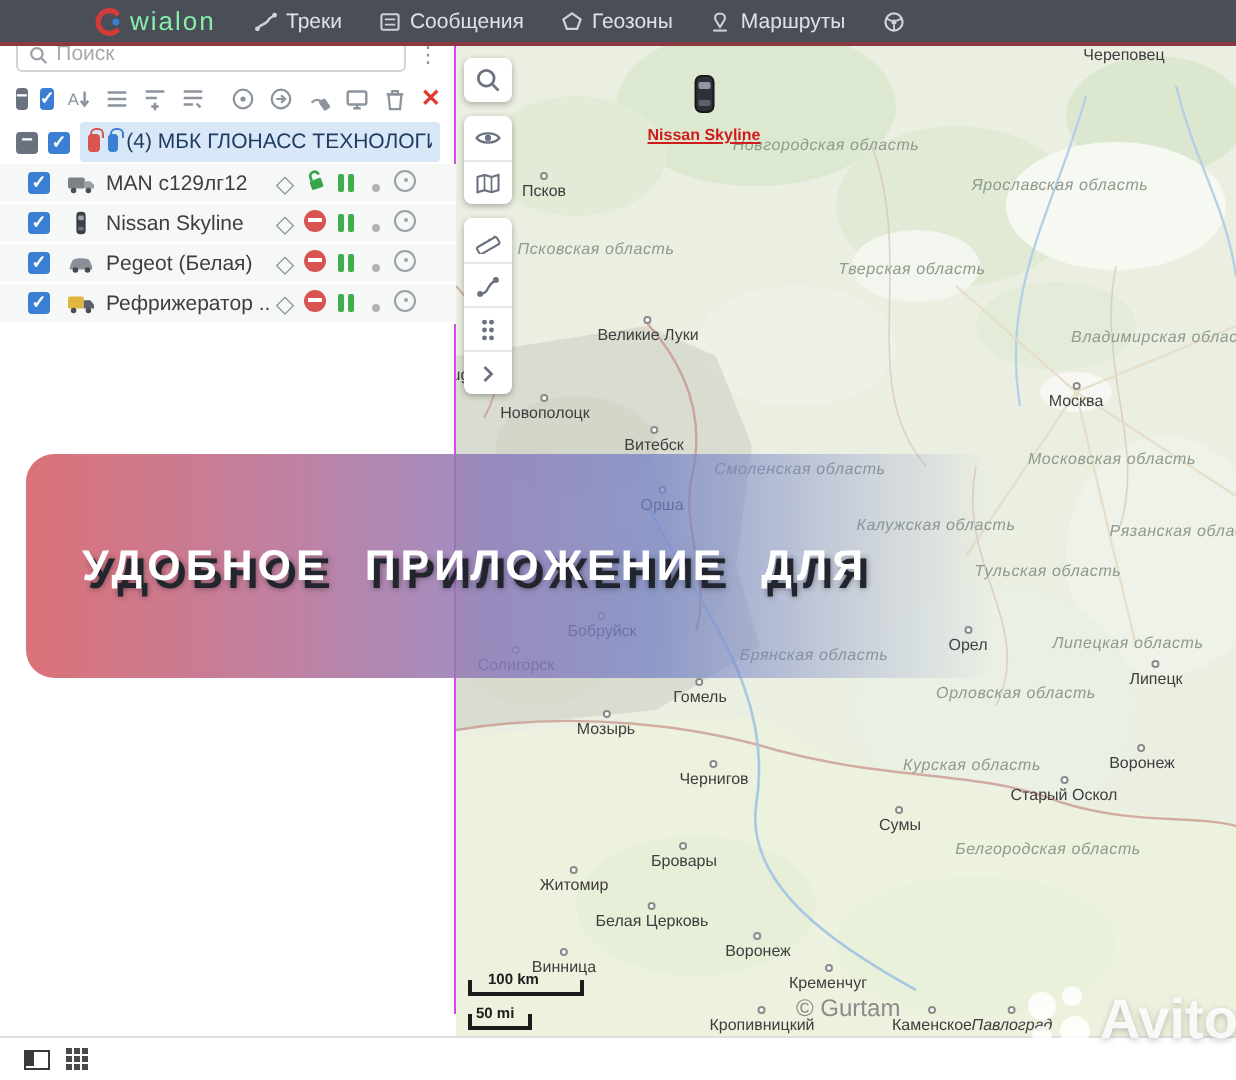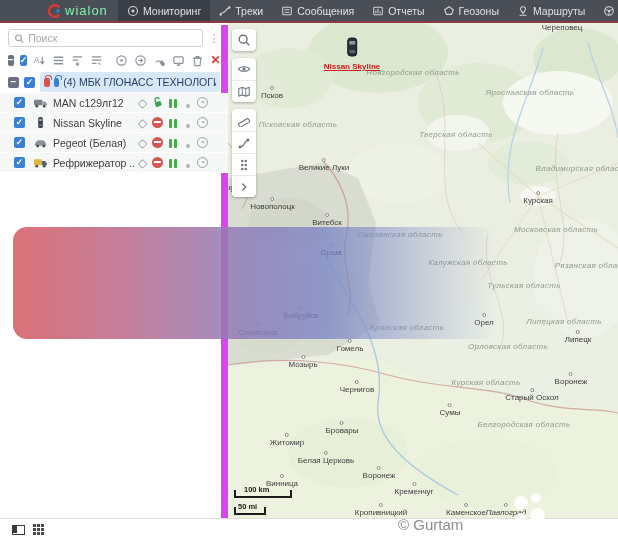--- a/index.html
+++ b/index.html
@@ -12,22 +12,22 @@
     display:flex; align-items:stretch; white-space:nowrap; overflow:hidden; z-index:40; }
   .logo { display:flex; align-items:center; gap:4px; padding-left:47px; width:118px; flex:0 0 auto; }
   .logo-text { color:#86efac; font-size:13px; letter-spacing:1px; }
   .nav-item { display:flex; align-items:center; gap:4px; padding:0 9px; color:#dfe1e4;
     font-size:10.5px; cursor:default; flex:0 0 auto; }
   .nav-item.active { background:#3a3e47; }
   .nicon { display:inline-flex; width:12px; height:12px; }
   .nicon svg { width:12px; height:12px; }
 
   
-  .sidebar { position:absolute; left:0; top:25px; width:228px; height:493px;
-    background:#fff; border-right:7px solid #d946ef; z-index:10;text-decoration:underline; }
+  .sidebar { position:absolute; left:0; top:14px; width:228px; height:493px;
+    background:#fff; border-right:1px solid #d946ef; z-index:10;text-decoration:underline; }
   .searchrow { position:absolute; left:8px; top:4px; width:212px; height:18px; display:flex; align-items:center; }
   .searchbox { flex:1; height:18px; border:1px solid #d2d2d2; border-radius:3px; background:#fff;
     display:flex; align-items:center; padding:0 5px; gap:4px; }
   .searchbox input { border:none; outline:none; width:100%; font-size:10.5px; color:#444;
     font-family:"Liberation Sans",sans-serif; background:transparent; }
   .searchbox input::placeholder { color:#a9a9a9; }
   .dots3 { width:12px; text-align:center; color:#8d939b; font-size:11px; margin-left:5px; letter-spacing:0; }
 
   .tools { position:absolute; left:0; top:26px; width:228px; height:18px;
     display:flex; align-items:center; padding:0 8px; gap:6px; }
@@ -104,77 +104,59 @@
     line-height:33px; text-shadow:3px 4px 0 #23252e, 3px 4px 3px rgba(0,0,0,.45); }
 
   
   .bottombar { position:absolute; left:0; top:518px; width:618px; height:22px; background:#fff;
     border-top:1px solid #dedede; z-index:30; }
   .bb-icon1 { position:absolute; left:12px; top:6px; width:13px; height:10px; border:1.6px solid #3a3a3a; }
   .bb-icon1:before { content:""; position:absolute; left:0; top:0; width:4px; height:7px; background:#3a3a3a; }
   .bb-grid { position:absolute; left:33px; top:5px; width:12px; height:12px;
     display:grid; grid-template-columns:repeat(3,3px); grid-template-rows:repeat(3,3px); gap:1px; }
   .bb-grid i { background:#4a4a4a; }
-  .attribution { position:absolute; left:398px; top:516px; font-size:15px; color:#8c8c8c; z-index:31; }
+  .attribution { position:absolute; left:398px; top:497px; font-size:12px; color:#8c8c8c; z-index:31; }
 
   
   .watermark { position:absolute; left:512px; top:492px; z-index:60; display:flex; align-items:center;
     color:rgba(255,255,255,.88); text-shadow:0 1px 3px rgba(80,80,80,.35); }
   .wm-flower { position:relative; width:36px; height:36px; margin-right:2px; }
   .wm-flower i { position:absolute; border-radius:50%; background:rgba(255,255,255,.85); }
   .wm-text { font-size:28px; font-weight:bold; letter-spacing:0; }
 </style>
 </head>
 <body>
 
 <div class="topbar">
   <div class="logo">
     <svg width="14" height="14" viewBox="0 0 16 16">
       <path d="M13 3 A6.5 6.5 0 1 0 13 13" fill="none" stroke="#d33a3a" stroke-width="3" stroke-linecap="round"></path>
       <circle cx="12.5" cy="8" r="2" fill="#3b7fd4"></circle>
     </svg>
     <span class="logo-text">wialon</span>
   </div>
   <div style="display:flex;">
-      <div class="nav-item active">
-        <span class="nicon">
-          <svg viewBox="0 0 14 14">
-            <circle cx="7" cy="7" r="5.2" fill="none" stroke="#cfd2d6" stroke-width="1.3"></circle>
-            <circle cx="7" cy="7" r="1.8" fill="#cfd2d6"></circle>
-          </svg>
-        </span>
-        <span>Мониторинг</span>
-      </div>
       <div class="nav-item">
         <span class="nicon">
           <svg viewBox="0 0 14 14">
             <path d="M2 11 C5 7 6 10 9 5 L12 3" fill="none" stroke="#cfd2d6" stroke-width="1.4"></path>
             <circle cx="2" cy="11" r="1.4" fill="#cfd2d6"></circle>
             <circle cx="12" cy="3" r="1.4" fill="#cfd2d6"></circle>
           </svg>
         </span>
         <span>Треки</span>
       </div>
       <div class="nav-item">
         <span class="nicon">
           <svg viewBox="0 0 14 14">
             <rect x="2" y="2.5" width="10" height="9" rx="1" fill="none" stroke="#cfd2d6" stroke-width="1.2"></rect>
             <path d="M4 5.5h6M4 8.5h6" stroke="#cfd2d6" stroke-width="1.1"></path>
           </svg>
         </span>
         <span>Сообщения</span>
-      </div>
-      <div class="nav-item">
-        <span class="nicon">
-          <svg viewBox="0 0 14 14">
-            <rect x="2" y="2.5" width="10" height="9" rx="1" fill="none" stroke="#cfd2d6" stroke-width="1.2"></rect>
-            <path d="M4.5 9.5v-3M7 9.5v-5M9.5 9.5v-2" stroke="#cfd2d6" stroke-width="1.3"></path>
-          </svg>
-        </span>
-        <span>Отчеты</span>
       </div>
       <div class="nav-item">
         <span class="nicon">
           <svg viewBox="0 0 14 14">
             <path d="M7 2 L12 5.5 L10 11 L4 11 L2 5.5 Z" fill="none" stroke="#cfd2d6" stroke-width="1.3"></path>
           </svg>
         </span>
         <span>Геозоны</span>
       </div>
       <div class="nav-item">
@@ -409,21 +391,21 @@
       <div class="maplabel region" style="left: 366px; top: 238px;">Рязанская область</div>
       <div class="maplabel region" style="left: 296px; top: 258px;">Тульская область</div>
       <div class="maplabel region" style="left: 336px; top: 294px;">Липецкая область</div>
       <div class="maplabel region" style="left: 179px; top: 300px;">Брянская область</div>
       <div class="maplabel region" style="left: 280px; top: 319px;">Орловская область</div>
       <div class="maplabel region" style="left: 258px; top: 355px;">Курская область</div>
       <div class="maplabel region" style="left: 296px; top: 397px;">Белгородская область</div>
       <div class="maplabel city" style="left: 334px; top: 0px;"><span>Череповец</span></div>
       <div class="maplabel city" style="left: 44px; top: 63px;"><div class="cdot"></div><span>Псков</span></div>
       <div class="maplabel city" style="left: 96px; top: 135px;"><div class="cdot"></div><span>Великие Луки</span></div>
-      <div class="maplabel city" style="left: 310px; top: 168px;"><div class="cdot"></div><span>Курская</span></div>
+      <div class="maplabel city" style="left: 310px; top: 168px;"><div class="cdot"></div><span>Москва</span></div>
       <div class="maplabel city" style="left: 39px; top: 174px; padding-left: 11px;"><div class="cdot"></div><span>Новополоцк</span></div>
       <div class="maplabel city" style="left: 99px; top: 190px;"><div class="cdot"></div><span>Витебск</span></div>
       <div class="maplabel city" style="left: 103px; top: 220px;"><div class="cdot"></div><span>Орша</span></div>
       <div class="maplabel city" style="left: 73px; top: 283px;"><div class="cdot"></div><span>Бобруйск</span></div>
       <div class="maplabel city" style="left: 30px; top: 300px;"><div class="cdot"></div><span>Солигорск</span></div>
       <div class="maplabel city" style="left: 256px; top: 290px;"><div class="cdot"></div><span>Орел</span></div>
       <div class="maplabel city" style="left: 350px; top: 307px;"><div class="cdot"></div><span>Липецк</span></div>
       <div class="maplabel city" style="left: 122px; top: 316px;"><div class="cdot"></div><span>Гомель</span></div>
       <div class="maplabel city" style="left: 75px; top: 332px;"><div class="cdot"></div><span>Мозырь</span></div>
       <div class="maplabel city" style="left: 343px; top: 349px;"><div class="cdot"></div><span>Воронеж</span></div>
@@ -508,20 +490,21 @@
 
   <div class="scalebar">
     <div style="margin-left:10px;">100 km</div>
     <div class="sk-line"></div>
     <div class="mi">50 mi</div>
     <div class="sm-line"></div>
   </div>
 </div>
 
 <div class="banner">
+  <div class="bl">УДОБНОЕ ПРИЛОЖЕНИЕ ДЛЯ</div>
 </div>
 
 <div class="bottombar">
   <div class="bb-icon1"></div>
   <div class="bb-grid">
       <i></i>
       <i></i>
       <i></i>
       <i></i>
       <i></i>
@@ -533,13 +516,14 @@
 </div>
 <div class="attribution">© Gurtam</div>
 
 <div class="watermark">
   <div class="wm-flower">
     <i style="left:2px;top:4px;width:14px;height:14px;"></i>
     <i style="left:19px;top:1px;width:10px;height:10px;"></i>
     <i style="left:4px;top:21px;width:10px;height:10px;"></i>
     <i style="left:18px;top:16px;width:15px;height:15px;"></i>
   </div>
+  <div class="wm-text">Avito</div>
 </div>
 
 </body></html>

